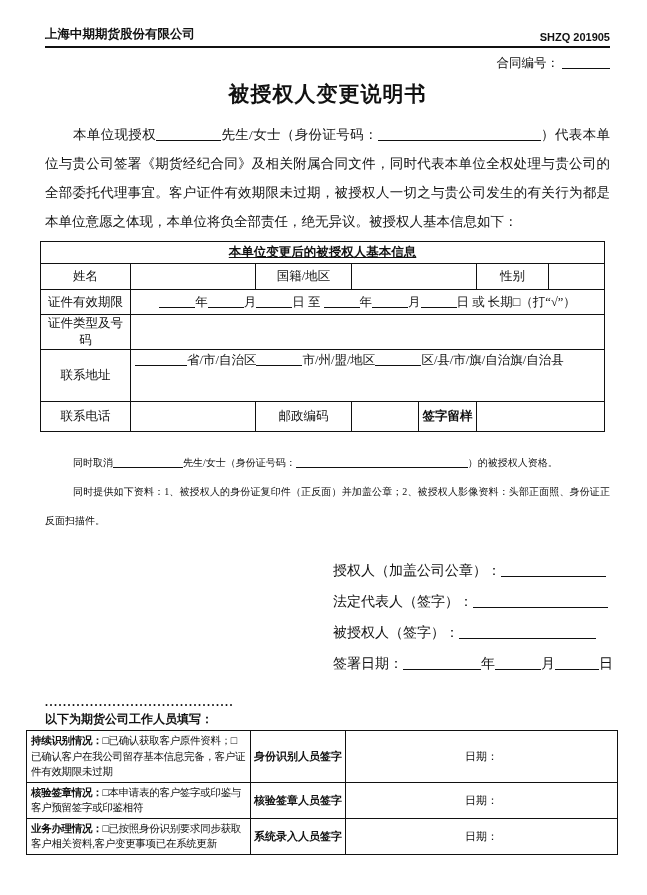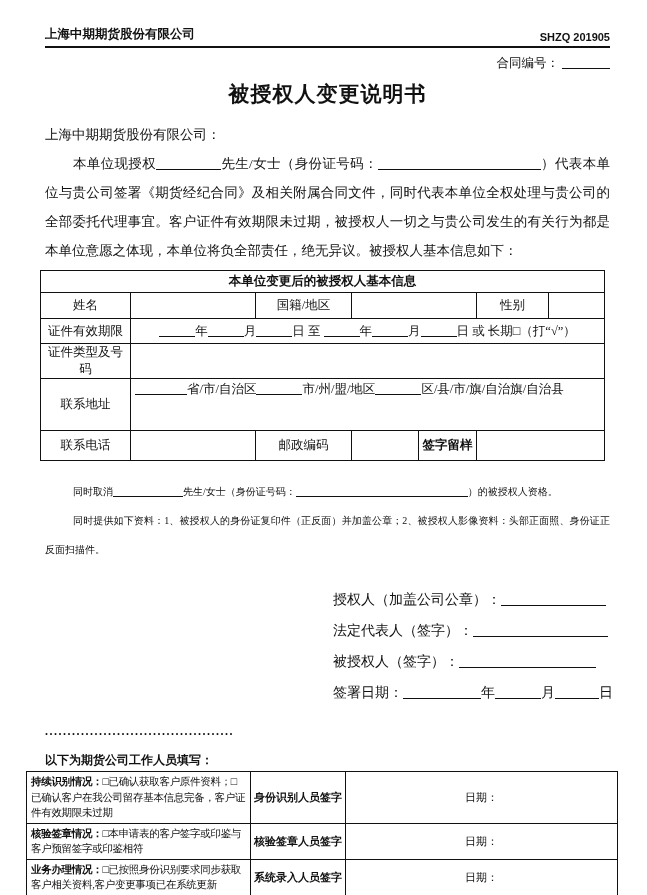--- a/index.html
+++ b/index.html
@@ -26,35 +26,35 @@
   .bodytxt p{margin:0;}
   .indent{text-indent:28px;}
 
   
   .bl{display:inline-block;height:1px;border-bottom:1px solid #111;margin-bottom:-2px;}
 
   
   table.info{border-collapse:collapse;table-layout:fixed;width:564px;margin-left:-5px;margin-top:5px;
              font-size:12.5px;}
   table.info td{border:1px solid #111;text-align:center;padding:0 1px;overflow:hidden;}
-  table.info .th{font-weight:bold;}
+  table.info .th{font-weight:bold;text-decoration:underline;}
   .addr-cell{text-align:left !important;vertical-align:top;padding:2px 0 0 4px !important;margin-left:16px;}
   .bold{font-weight:bold;}
 
   
   .bodytxt2{margin-top:16px;font-size:10px;line-height:29px;text-align:justify;}
   .bodytxt2 p{margin:0;}
 
   
   .sigblock{margin-top:20px;margin-left:288px;font-size:14px;}
   .sig-line{line-height:31px;white-space:nowrap;}
 
   
   .dotted{margin-top:16px;font-size:12px;font-weight:bold;letter-spacing:1.5px;line-height:14px;}
-  .staff-head{font-size:12px;font-weight:bold;margin-top:14px;line-height:16px;}
+  .staff-head{font-size:12px;font-weight:bold;margin-top:2px;line-height:16px;}
   table.staff{border-collapse:collapse;table-layout:fixed;width:591px;margin-left:-19px;margin-top:3px;}
   table.staff td{border:1px solid #111;padding:2px 4px;vertical-align:middle;}
   .staff-desc{font-size:10.5px;line-height:15.5px;letter-spacing:-0.3px;text-align:left;}
   .staff-signer{font-size:11px;font-weight:bold;text-align:center;padding:2px 1px !important;}
   .staff-date{font-size:11px;text-align:center;}
 </style>
 </head>
 <body>
 
 <div class="page">
@@ -65,21 +65,20 @@
   </div>
 
   <div class="contract">
     <span>合同编号：</span>
     <span class="bl" style="width:48px;"></span>
   </div>
 
   <div class="title">被授权人变更说明书</div>
 
   <div class="bodytxt">
-    <p>上海中期期货股份有限公司：</p>
     <p class="indent"><span>本单位现授权</span><span class="bl" style="width:65px;"></span><span>先生/女士（身份证号码：</span><span class="bl" style="width:163px;"></span><span>）代表本单位与贵公司签署《期货经纪合同》及相关附属合同文件，同时代表本单位全权处理与贵公司的全部委托代理事宜。客户证件有效期限未过期，被授权人一切之与贵公司发生的有关行为都是本单位意愿之体现，本单位将负全部责任，绝无异议。被授权人基本信息如下：</span></p>
   </div>
 
   <table class="info">
     <colgroup>
       <col style="width:90px">
         <col style="width:125px">
         <col style="width:96px">
       <col style="width:67px">
         <col style="width:58px">

